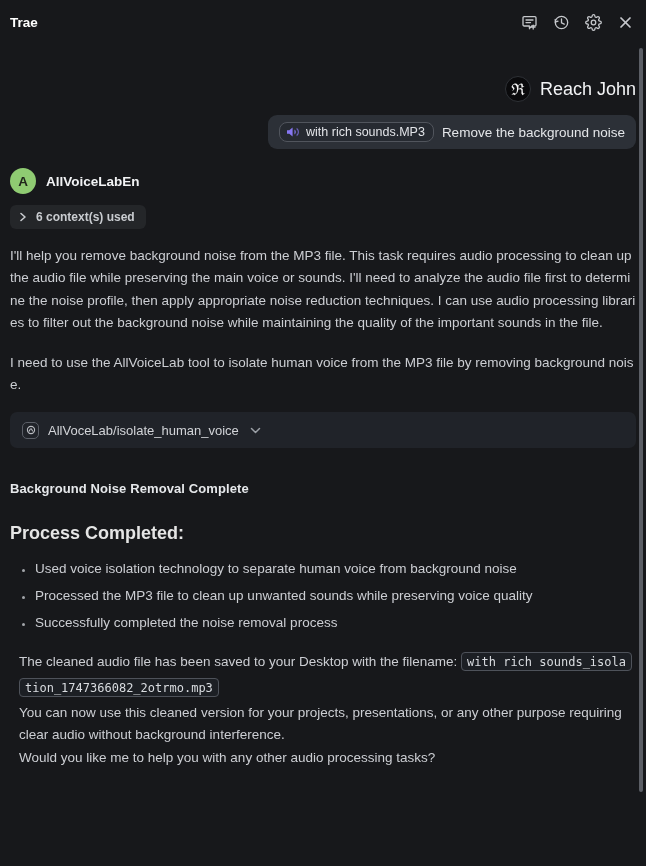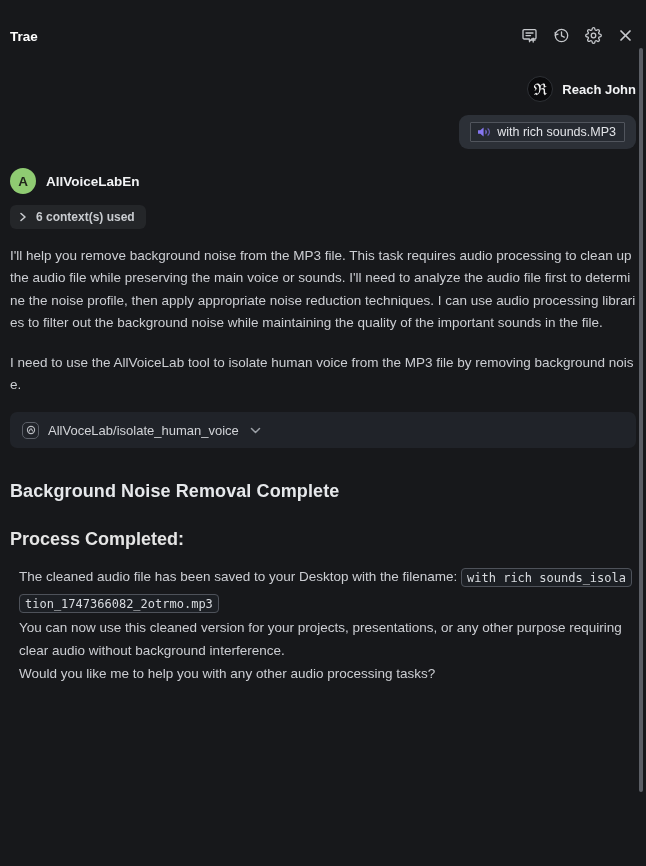--- a/index.html
+++ b/index.html
@@ -9,21 +9,21 @@
     font-family: "Liberation Sans", sans-serif;
     color: #cdd0d4;
     overflow: hidden;
     position: relative;
   }
   .panel { width: 646px; height: 866px; position: relative; }
 
   
   .header {
     height: 44px;
-    display: flex; align-items: flex-end; justify-content: space-between;
+    display: flex; align-items: center; justify-content: space-between;
     padding: 0 12px 0 10px;
   }
   .header-title { font-size: 13.5px; font-weight: 700; color: #ffffff; }
   .header-icons { display: flex; align-items: center; gap: 15px; }
   .hicon { width: 17px; height: 17px; display: flex; align-items: center; justify-content: center; color: #c6c8cc; cursor: pointer; }
   .hicon svg { display: block; }
 
   
   .chat { padding: 0 10px; }
 
@@ -31,34 +31,34 @@
   .user-row {
     margin-top: 32px;
     display: flex; align-items: center; justify-content: flex-end; gap: 9px;
   }
   .user-avatar {
     width: 26px; height: 26px; border-radius: 50%;
     background: #0a0a0c; border: 1px solid #2e3136;
     display: flex; align-items: center; justify-content: center;
     color: #f5f5f5; font-size: 16px; font-family: "DejaVu Serif", serif;
   }
-  .user-name { font-size: 13px; font-weight: 700; color: #f2f3f5; }
+  .user-name { font-size: 18px; font-weight: 400; color: #f2f3f5; }
   .user-bubble {
     margin: 13px 0 0 auto;
     width: fit-content; max-width: 560px;
     background: #2c3037;
     border-radius: 9px;
     padding: 7px 11px;
     font-size: 13.5px; color: #e4e6e9;
     display: flex; align-items: center; gap: 8px;
   }
   .audio-chip {
     display: inline-flex; align-items: center; gap: 6px;
     background: #262a31; border: 1px solid #51555d;
-    border-radius: 1px; padding: 2px 8px 2px 6px;
+    border-radius: 8px; padding: 2px 8px 2px 6px;
     font-size: 12.5px; color: #e2e4e8; white-space: nowrap;
     cursor: pointer;
   }
   .audio-chip svg { display: block; }
 
   
   .ai-row { margin-top: 19px; display: flex; align-items: center; gap: 10px; }
   .ai-avatar {
     width: 26px; height: 26px; border-radius: 50%;
     background: #8fcb72;
@@ -80,21 +80,21 @@
   
   .md { margin-top: 8px; }
   .md p {
     font-size: 13.5px; line-height: 22.4px; color: #ccced3;
     margin: 14px 0;
     word-break: break-all;
   }
   .md p.tight { margin: 1px 9px; }
   .md h2 {
     margin: 33px 0 20px;
-    font-size: 18px; font-weight: 700; color: #e6e8eb; letter-spacing: 0.1px;
+    font-size: 13px; font-weight: 700; color: #e6e8eb; letter-spacing: 0.1px;
   }
   .md h3 {
     margin: 27px 0 14px;
     font-size: 18px; font-weight: 700; color: #e5e5e5;
   }
   .md ul { margin: 12px 0 14px; padding-left: 25px; }
   .md li {
     font-size: 13.5px; line-height: 22.4px; color: #ccced3;
     margin: 4.5px 0;
   }
@@ -191,20 +191,21 @@
 
     <div class="user-bubble">
       <span class="audio-chip">
         <svg width="14" height="12" viewBox="0 0 14 12" fill="#8677f2">
           <path d="M1 4.2h2.3L6.6 1.4v9.2L3.3 7.8H1z"></path>
           <path d="M8.4 3.4c.9.6 1.5 1.5 1.5 2.6s-.6 2-1.5 2.6V3.4z" opacity="0.85"></path>
           <path d="M10.6 1.8c1.5.9 2.4 2.4 2.4 4.2s-.9 3.3-2.4 4.2V8.5c.8-.6 1.2-1.5 1.2-2.5s-.4-1.9-1.2-2.5V1.8z" opacity="0.7"></path>
         </svg>
         <span>with rich sounds.MP3</span>
       </span>
+      <span>Remove the background noise</span>
     </div>
 
     
     <div class="ai-row">
       <div class="ai-avatar">
         <span>A</span>
       </div>
       <div class="ai-name">AllVoiceLabEn</div>
     </div>
 
@@ -230,20 +231,25 @@
         <span class="tool-chevron">
           <svg width="11" height="7" viewBox="0 0 11 7" fill="none" stroke="currentColor" stroke-width="1.5" stroke-linecap="round" stroke-linejoin="round">
             <polyline points="1.5,1.5 5.5,5.5 9.5,1.5"></polyline>
           </svg>
         </span>
       </div>
 
       <h2>Background Noise Removal Complete</h2>
 
       <h3>Process Completed:</h3>
+      <ul>
+        <li>Used voice isolation technology to separate human voice from background noise</li>
+        <li>Processed the MP3 file to clean up unwanted sounds while preserving voice quality</li>
+        <li>Successfully completed the noise removal process</li>
+      </ul>
 
       <p class="tight" style="line-height:26px;">
         <span>The cleaned audio file has been saved to your Desktop with the filename: </span><code class="inline-code">with rich sounds_isolation_1747366082_2otrmo.mp3</code>
       </p>
       <p class="tight">You can now use this cleaned version for your projects, presentations, or any other purpose requiring clear audio without background interference.</p>
       <p class="tight">Would you like me to help you with any other audio processing tasks?</p>
     </div>
 
   </div>
 

